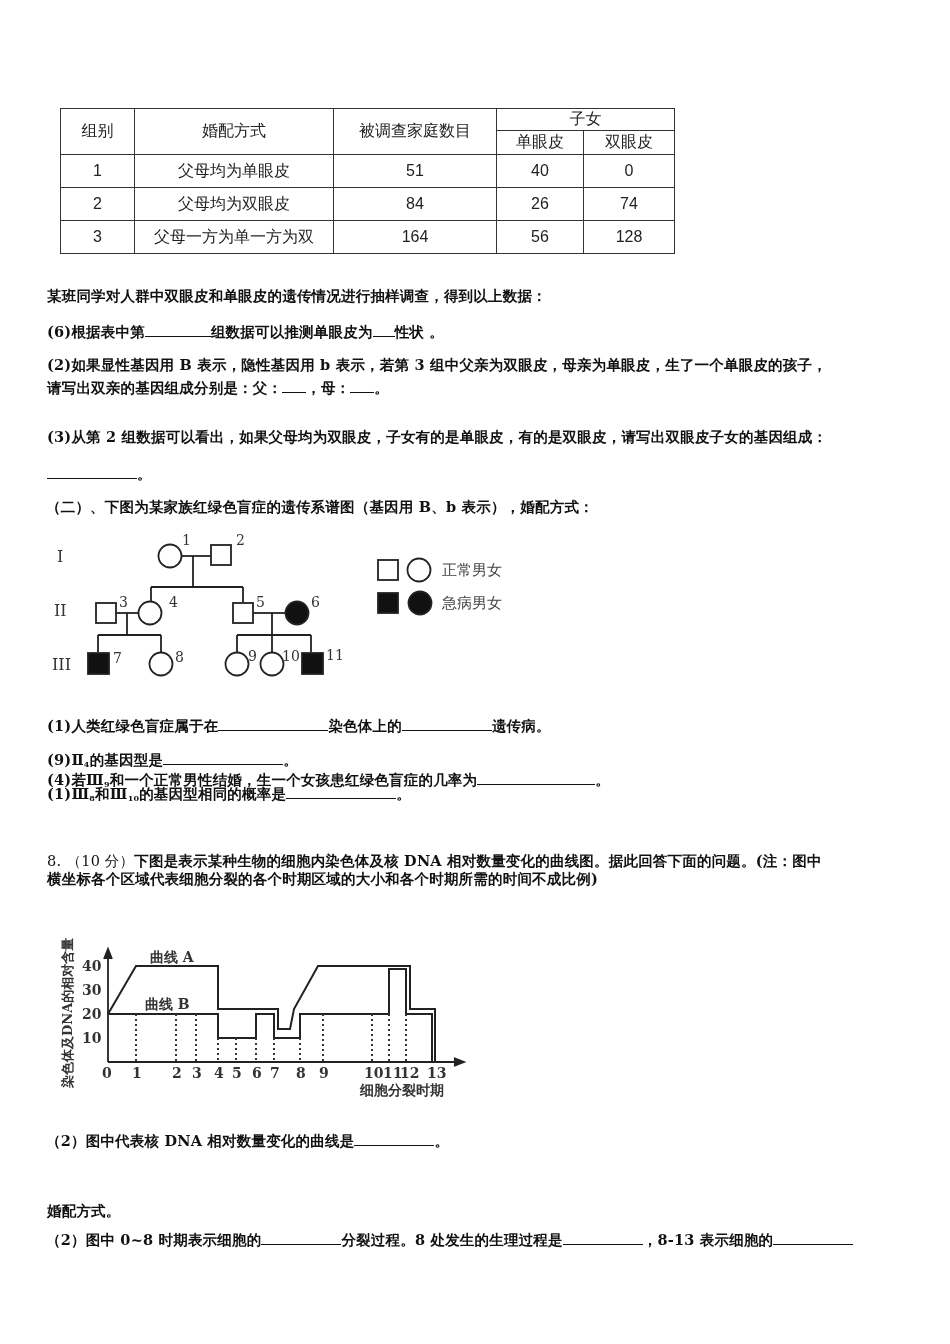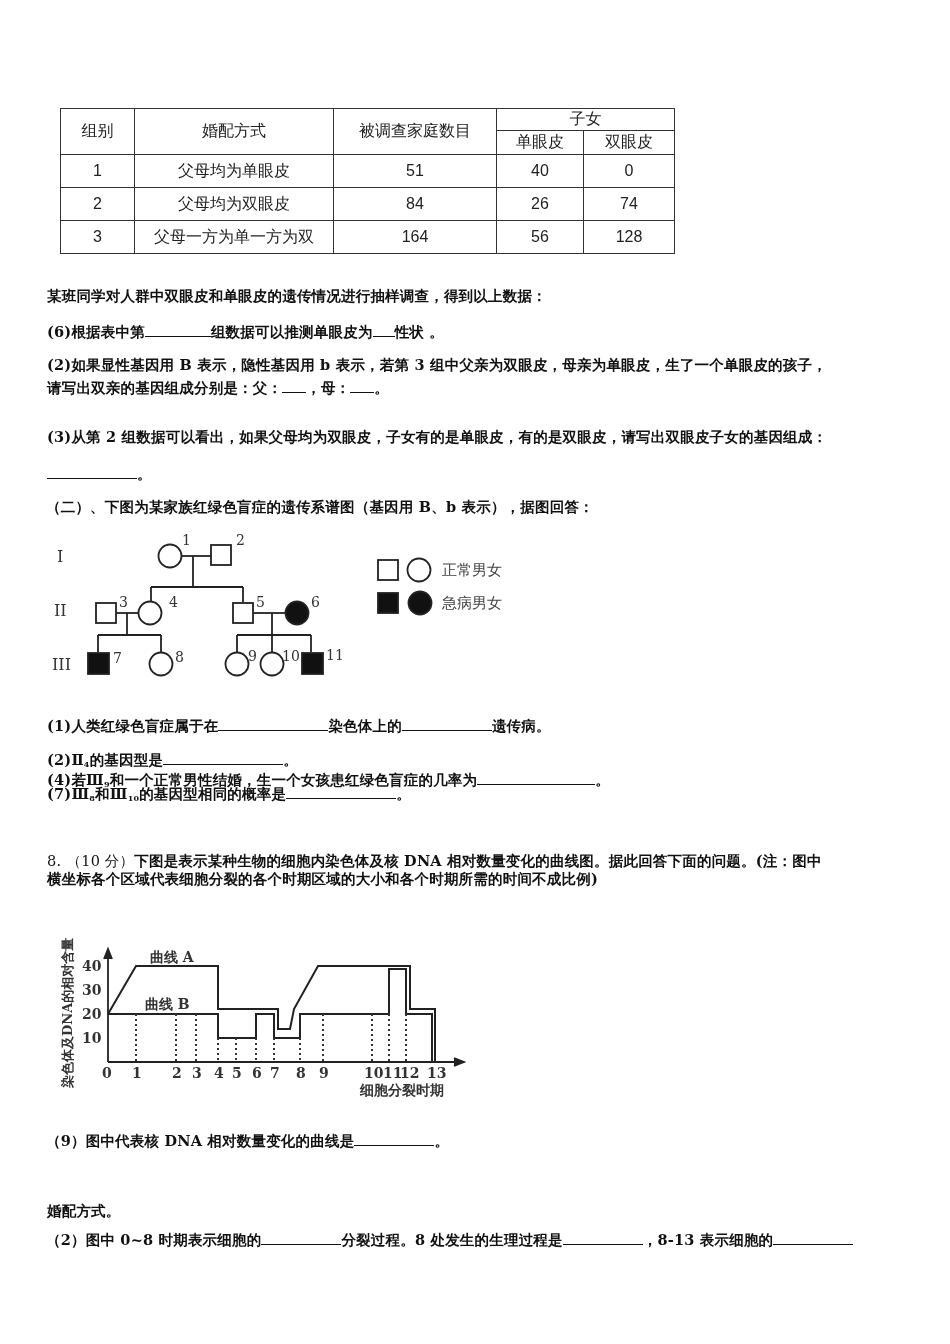--- a/index.html
+++ b/index.html
@@ -63,21 +63,21 @@
 </div>
 <div class="line" style="top:356px">(2)如果显性基因用 B 表示，隐性基因用 b 表示，若第 3 组中父亲为双眼皮，母亲为单眼皮，生了一个单眼皮的孩子，</div>
 <div class="line" style="top:378px">
   <span>请写出双亲的基因组成分别是：父：</span><span class="blank" style="width:24px"></span><span>，母：</span><span class="blank" style="width:24px"></span><span>。</span>
 </div>
 <div class="line" style="top:428px">(3)从第 2 组数据可以看出，如果父母均为双眼皮，子女有的是单眼皮，有的是双眼皮，请写出双眼皮子女的基因组成：</div>
 <div class="line" style="top:464px">
   <span class="blank" style="width:90px"></span><span>。</span>
 </div>
 
-<div class="line" style="top:498px;left:46px">（二）、下图为某家族红绿色盲症的遗传系谱图（基因用 B、b 表示），据图回答：</div>
+<div class="line" style="top:498px;left:46px">（二）、下图为某家族红绿色盲症的遗传系谱图（基因用 B、b 表示），婚配方式：</div>
 
 <svg class="abs" style="left:40px;top:525px" width="500" height="170" viewBox="0 0 500 170">
   <g stroke="#222" stroke-width="1.8" fill="none">
 
     <text x="17" y="37" font-size="16" fill="#333" stroke="none">I</text>
     <text x="14" y="91" font-size="16" fill="#333" stroke="none">II</text>
     <text x="12" y="145" font-size="16" fill="#333" stroke="none">III</text>
 
     <circle cx="130" cy="31" r="11.5"></circle>
     <rect x="171" y="20" width="20" height="20"></rect>
@@ -129,24 +129,24 @@
     <text x="286" y="135">11</text>
   </g>
   <text x="402" y="50" font-size="15" fill="#444">正常男女</text>
   <text x="402" y="83" font-size="15" fill="#444">急病男女</text>
 </svg>
 
 <div class="line" style="top:716px">
   <span>(1)人类红绿色盲症属于在</span><span class="blank" style="width:110px"></span><span>染色体上的</span><span class="blank" style="width:90px"></span><span>遗传病。</span>
 </div>
 <div class="line" style="top:750px">
-  <span>(2)Ⅱ</span><sub>4</sub><span>的基因型是</span><span class="blank" style="width:120px"></span><span>。</span>
+  <span>(9)Ⅱ</span><sub>4</sub><span>的基因型是</span><span class="blank" style="width:120px"></span><span>。</span>
 </div>
 <div class="line" style="top:784px">
-  <span>(7)Ⅲ</span><sub>8</sub><span>和Ⅲ</span><sub>10</sub><span>的基因型相同的概率是</span><span class="blank" style="width:110px"></span><span>。</span>
+  <span>(1)Ⅲ</span><sub>8</sub><span>和Ⅲ</span><sub>10</sub><span>的基因型相同的概率是</span><span class="blank" style="width:110px"></span><span>。</span>
 </div>
 <div class="line" style="top:770px">
   <span>(4)若Ⅲ</span><sub>9</sub><span>和一个正常男性结婚，生一个女孩患红绿色盲症的几率为</span><span class="blank" style="width:118px"></span><span>。</span>
 </div>
 
 <div class="line" style="top:852px">
   <span class="normal">8.</span> <span class="normal">（10 分）</span><span>下图是表示某种生物的细胞内染色体及核 DNA 相对数量变化的曲线图。据此回答下面的问题。(注：图中</span>
 </div>
 <div class="line" style="top:870px">横坐标各个区域代表细胞分裂的各个时期区域的大小和各个时期所需的时间不成比例)</div>
 
@@ -197,18 +197,18 @@
     <text x="333" y="153">11</text>
     <text x="350" y="153">12</text>
     <text x="377" y="153">13</text>
   </g>
   <text x="100" y="37" font-size="14" font-weight="bold" fill="#333">曲线 A</text>
   <text x="95" y="84" font-size="14" font-weight="bold" fill="#333">曲线 B</text>
   <text x="310" y="170" font-size="14" font-weight="bold" fill="#333">细胞分裂时期</text>
 </svg>
 
 <div class="line" style="top:1131px;left:46px">
-  <span>（9）图中代表核 DNA 相对数量变化的曲线是</span><span class="blank" style="width:80px"></span><span>。</span>
+  <span>（2）图中代表核 DNA 相对数量变化的曲线是</span><span class="blank" style="width:80px"></span><span>。</span>
 </div>
 <div class="line" style="top:1230px;left:46px">
   <span>（2）图中 0~8 时期表示细胞的</span><span class="blank" style="width:80px"></span><span>分裂过程。8 处发生的生理过程是</span><span class="blank" style="width:80px"></span><span>，8-13 表示细胞的</span><span class="blank" style="width:80px"></span>
 </div>
 <div class="line" style="top:1202px">婚配方式。</div>
 
 </body></html>

